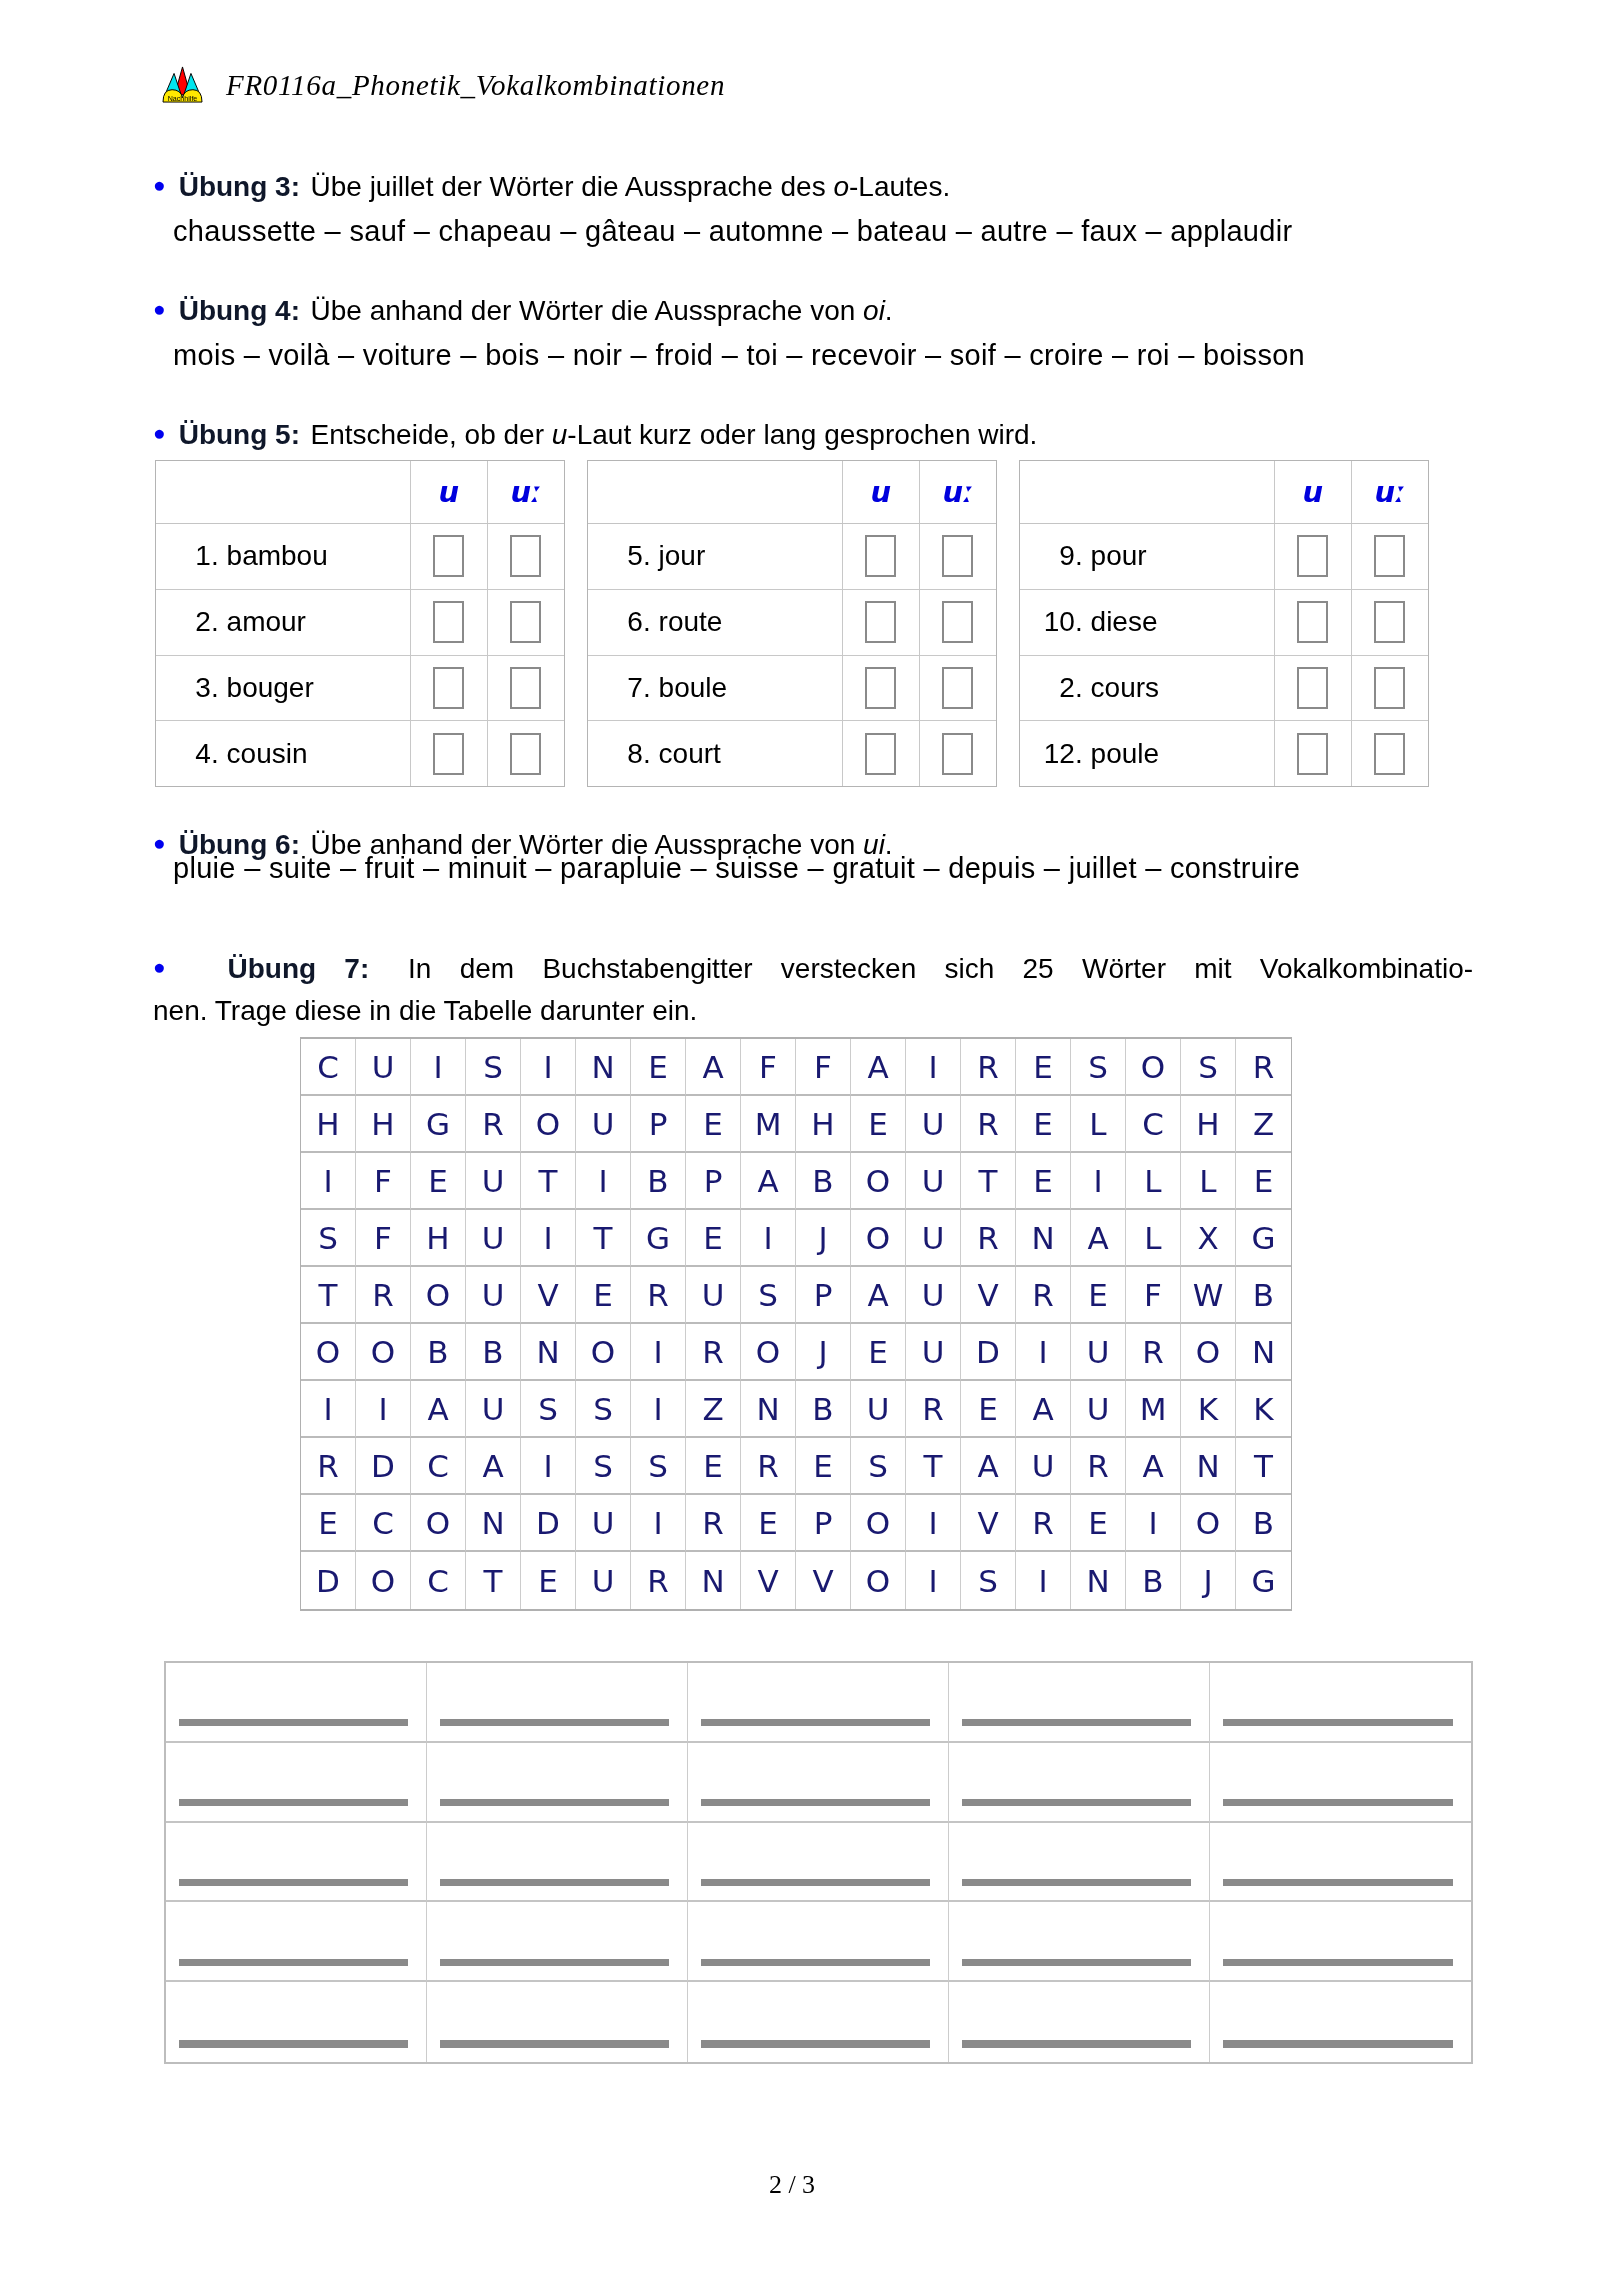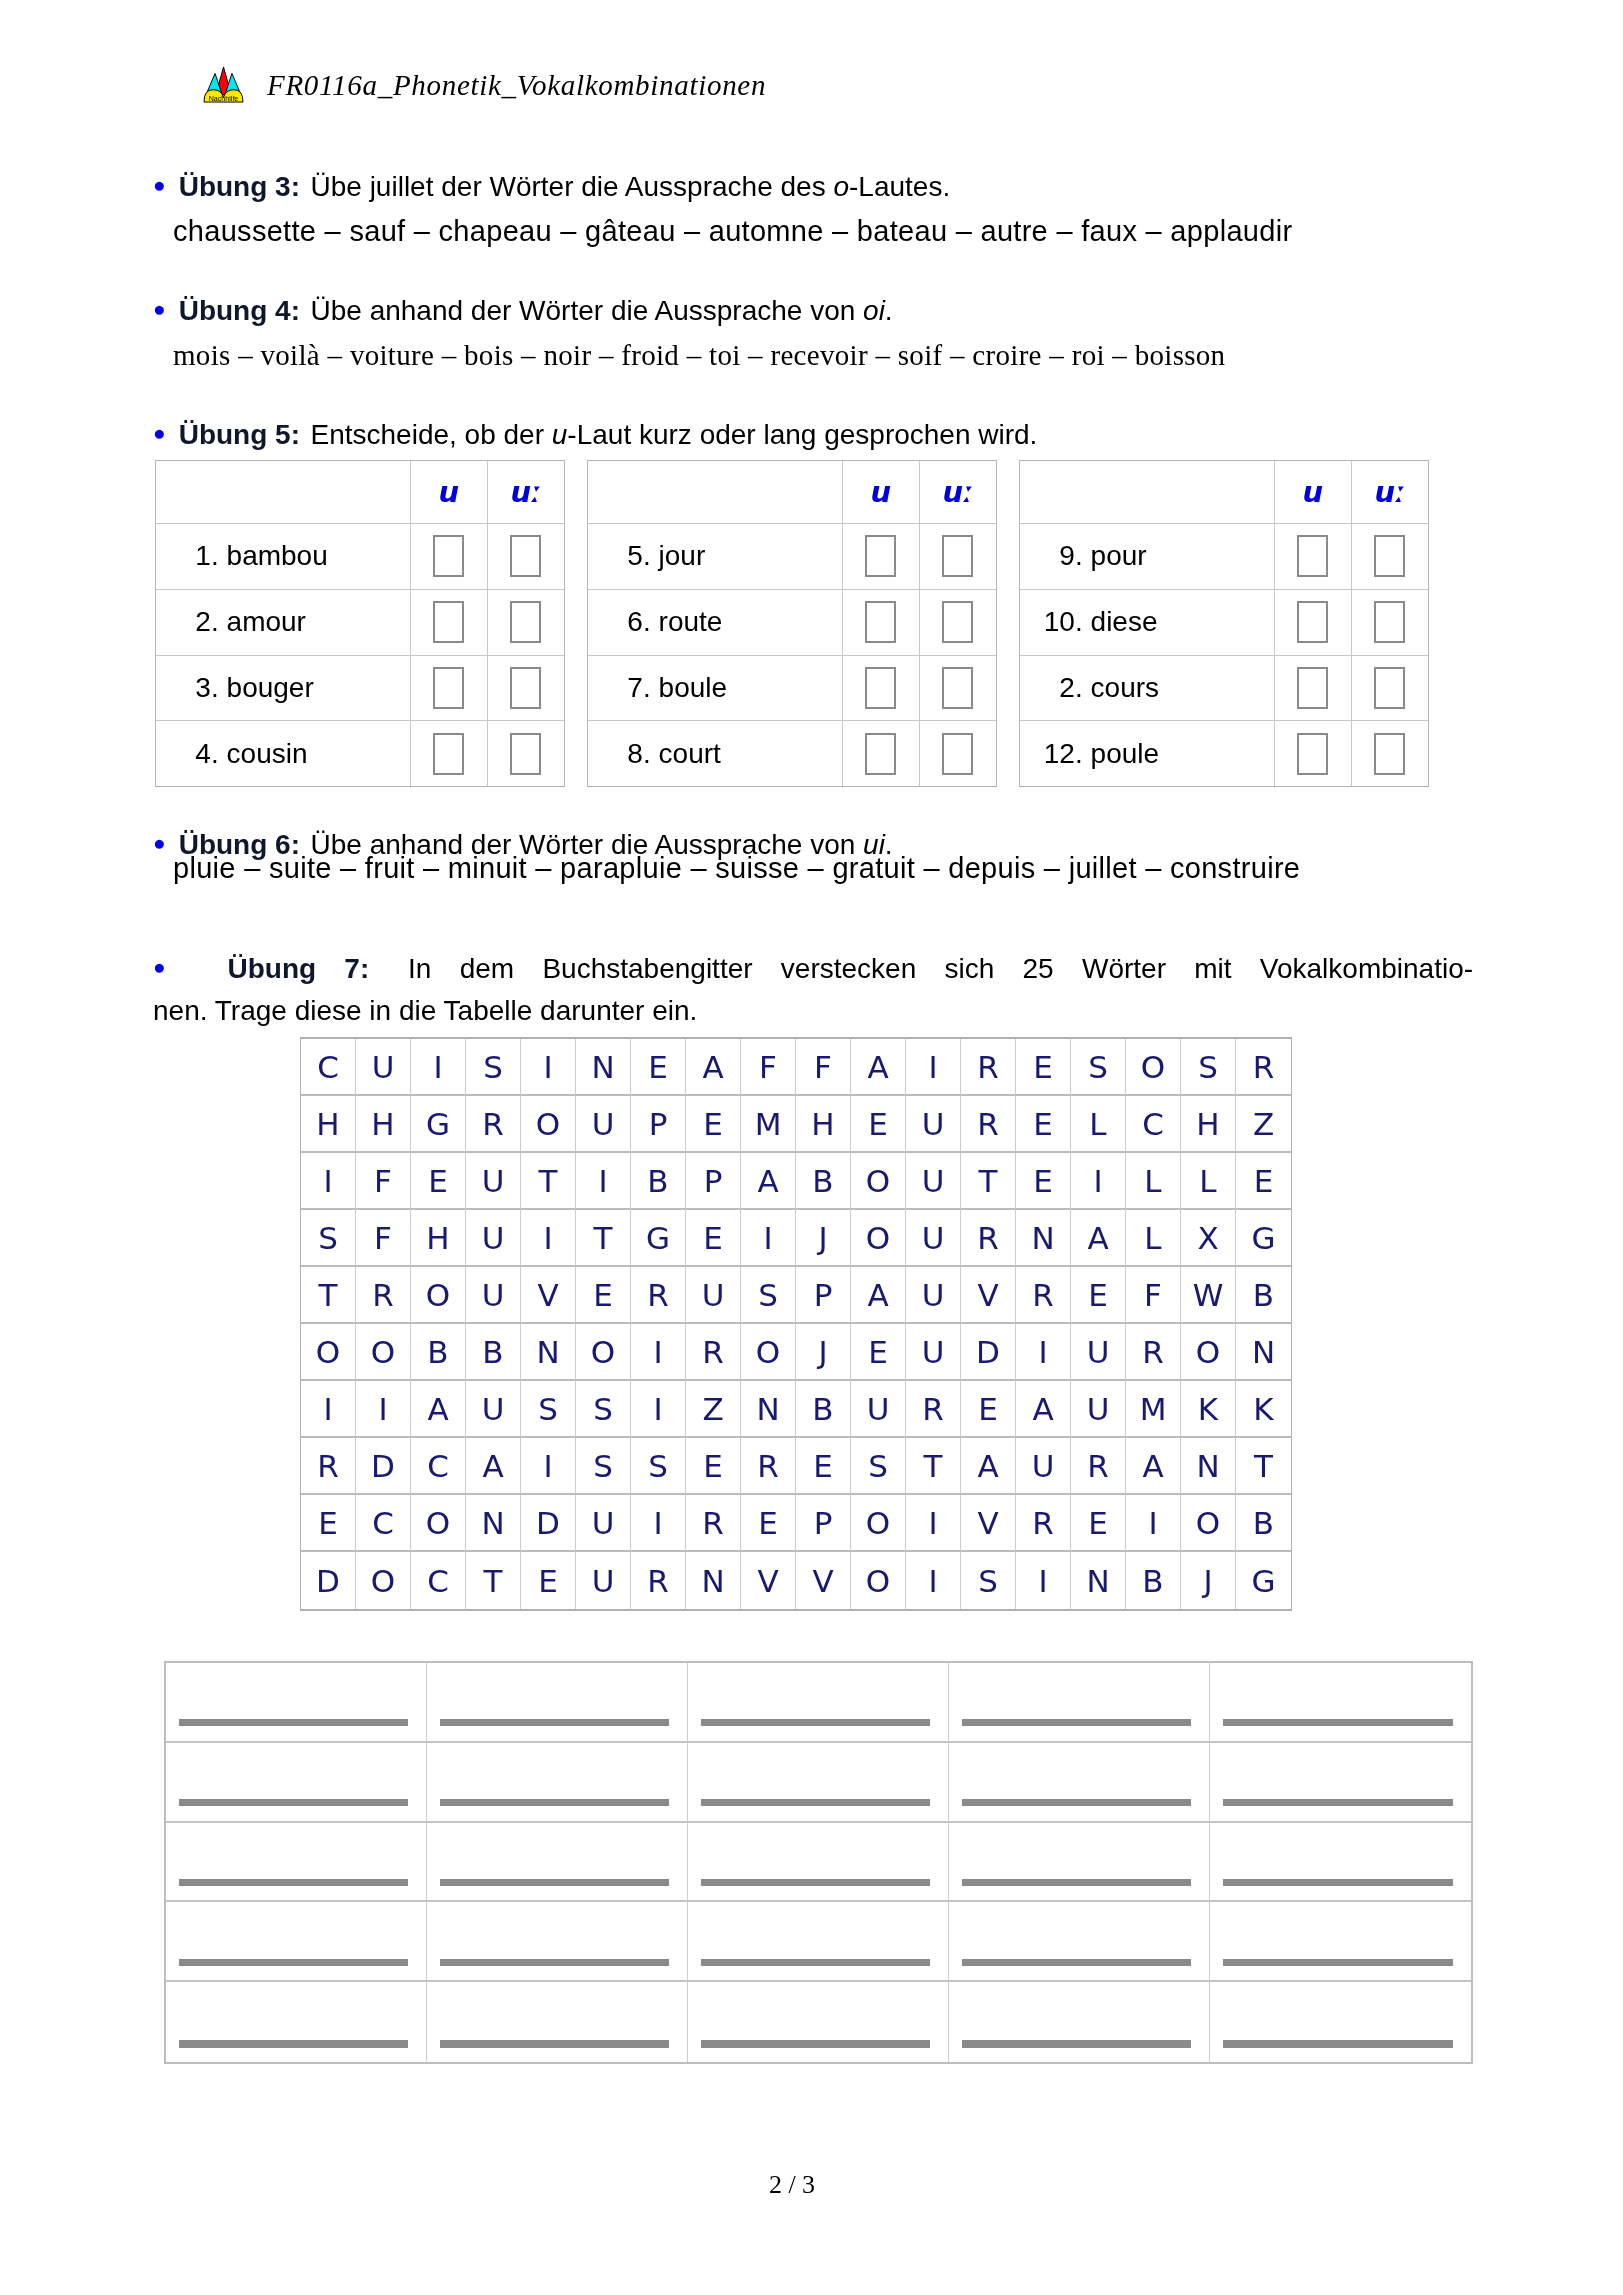--- a/index.html
+++ b/index.html
@@ -8,21 +8,21 @@
     position: relative;
     width: 1623px;
     height: 2295px;
     background: #ffffff;
     font-family: "Liberation Sans", sans-serif;
     color: #000;
     overflow: hidden;
   }
 
   
-  .hdr { position: absolute; left: 161px; top: 65px; display: flex; align-items: center; gap: 22px; margin-left: 41px; }
+  .hdr { position: absolute; left: 161px; top: 65px; display: flex; align-items: center; gap: 22px; }
   .hdr-title {
     font-family: "Liberation Serif", serif;
     font-style: italic;
     font-size: 29px;
     letter-spacing: 0.7px;
   }
 
   
   .ex-head { position: absolute; left: 153px; width: 1320px; font-size: 28px; line-height: 41px; }
   .bullet { color: #0000ee; font-size: 21px; vertical-align: 3.9px; margin-right: 13px; }
@@ -119,21 +119,21 @@
   </div>
 
   <div class="ex-head" style="top:164px;">
     <span class="bullet">●</span><span class="ex-label">Übung 3:</span><span>Übe juillet der Wörter die Aussprache des </span><span class="it">o</span><span>-Lautes.</span>
   </div>
   <div class="wordline" style="top:215px;">chaussette – sauf – chapeau – gâteau – automne – bateau – autre – faux – applaudir</div>
 
   <div class="ex-head" style="top:288px;">
     <span class="bullet">●</span><span class="ex-label">Übung 4:</span><span>Übe anhand der Wörter die Aussprache von </span><span class="it">oi</span><span>.</span>
   </div>
-  <div class="wordline" style="top:339px;font-family:Liberation Serif, serif;">mois – voilà – voiture – bois – noir – froid – toi – recevoir – soif – croire – roi – boisson</div>
+  <div class="wordline" style="top:339px;">mois – voilà – voiture – bois – noir – froid – toi – recevoir – soif – croire – roi – boisson</div>
 
   <div class="ex-head" style="top:412px;">
     <span class="bullet">●</span><span class="ex-label">Übung 5:</span><span>Entscheide, ob der </span><span class="it">u</span><span>-Laut kurz oder lang gesprochen wird.</span>
   </div>
 
   <div class="u-tables">
     <div class="u-table">
       <div class="u-thead">
         <div class="u-word-h"></div>
         <div class="u-col-h">u</div>

